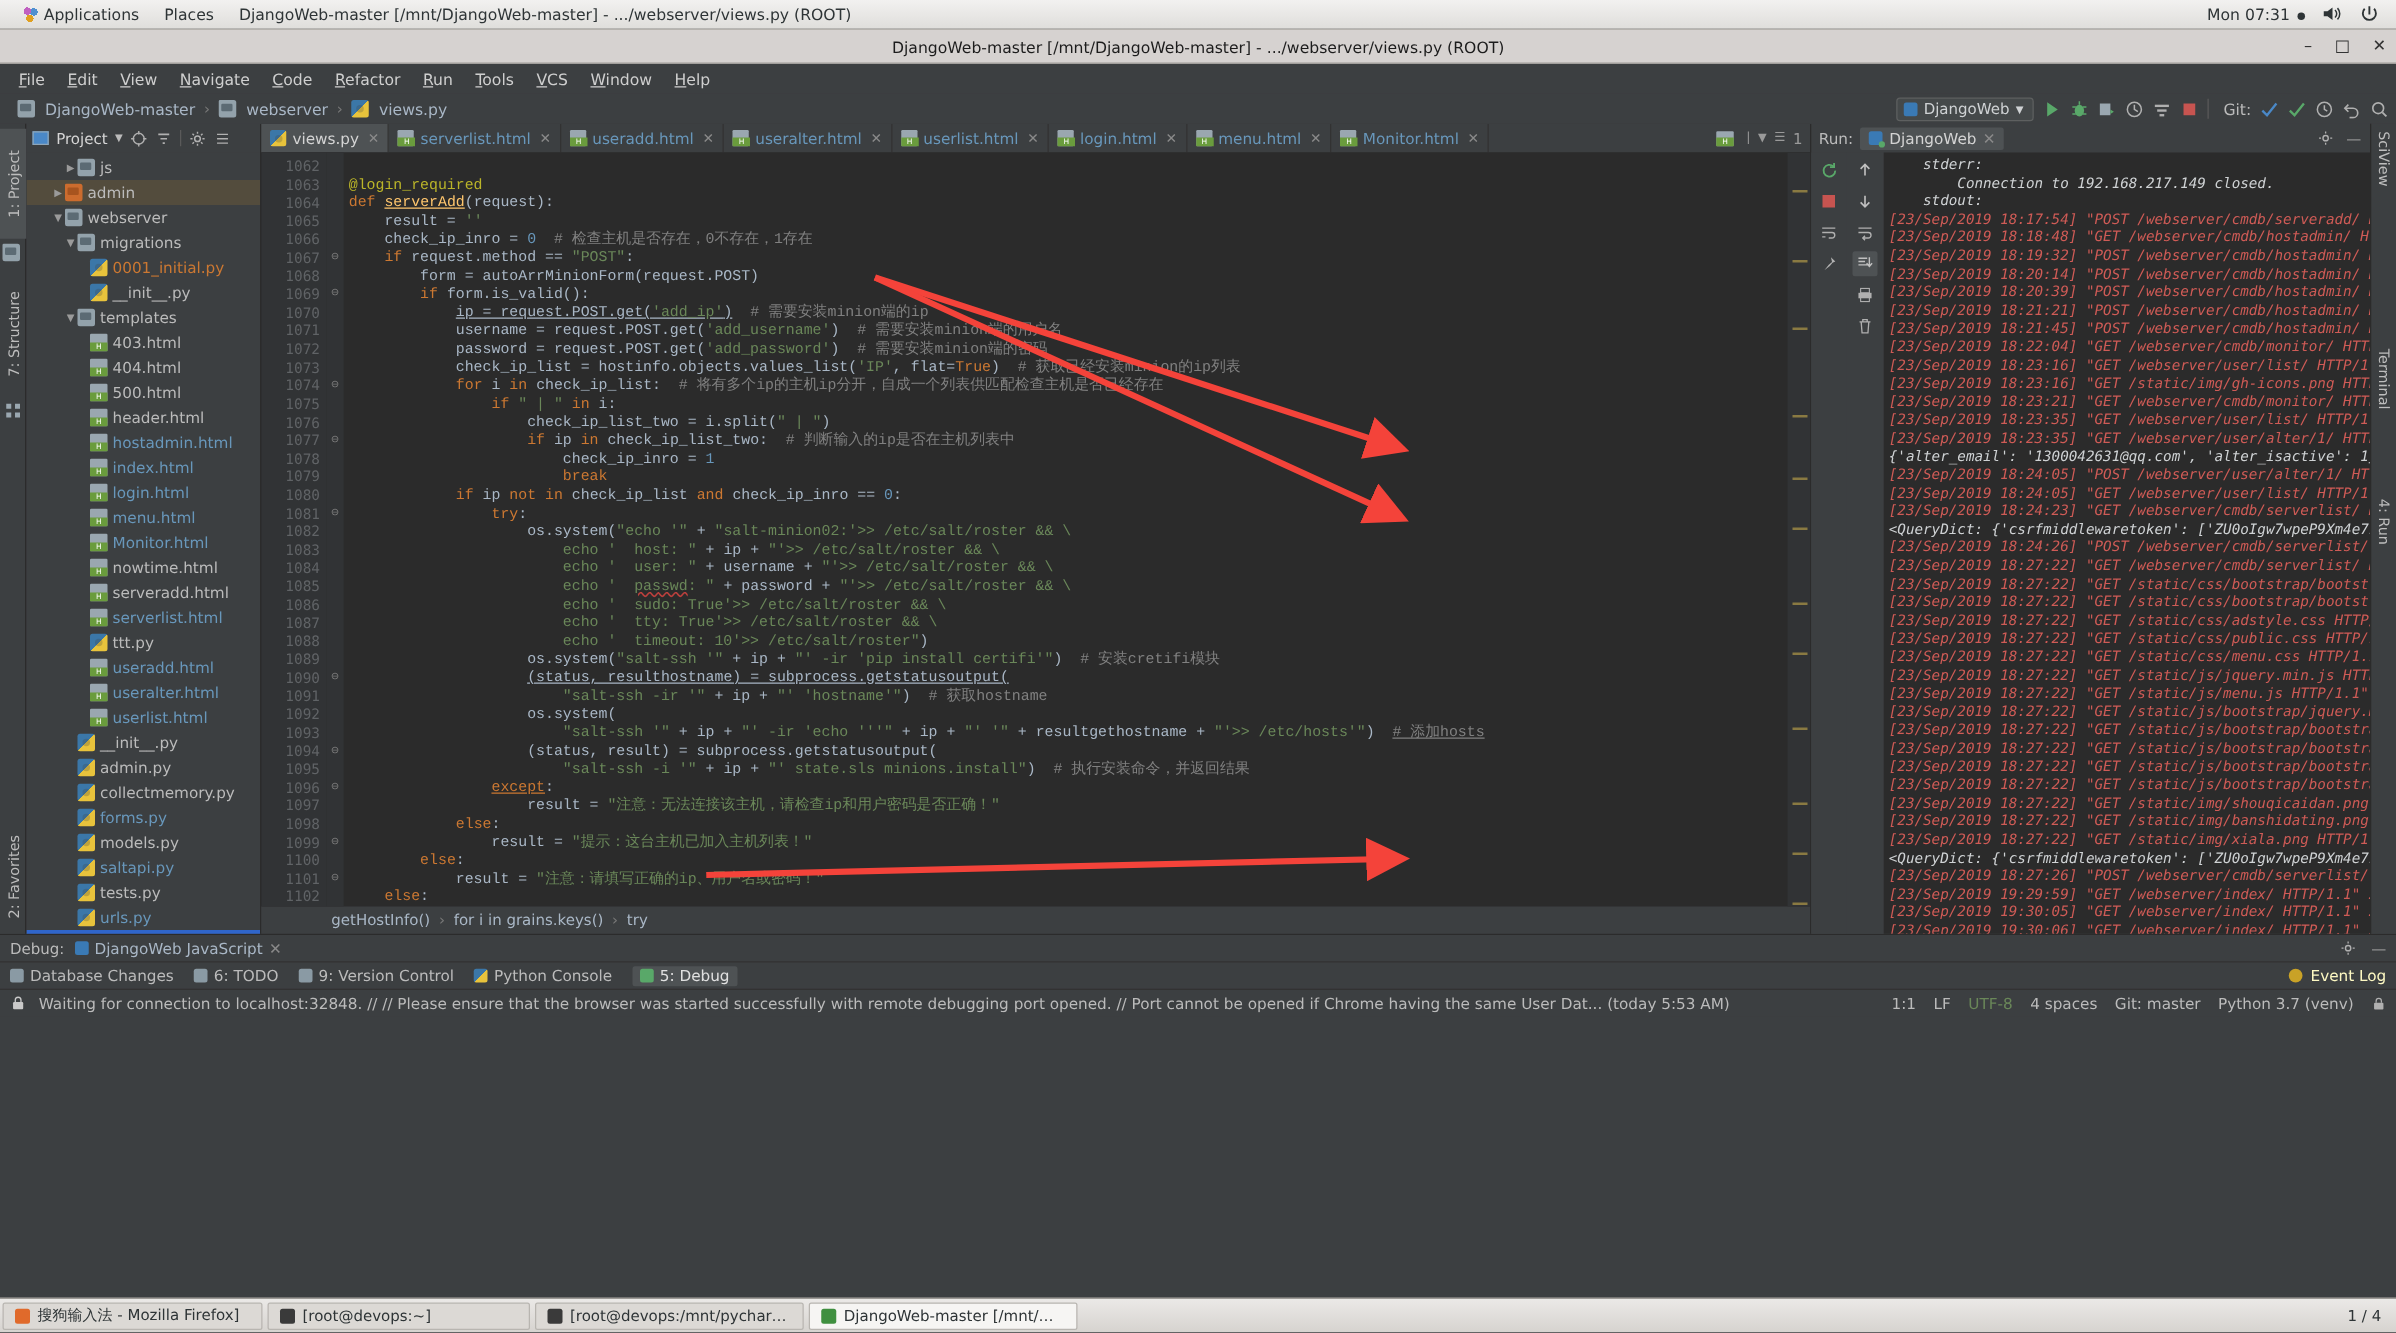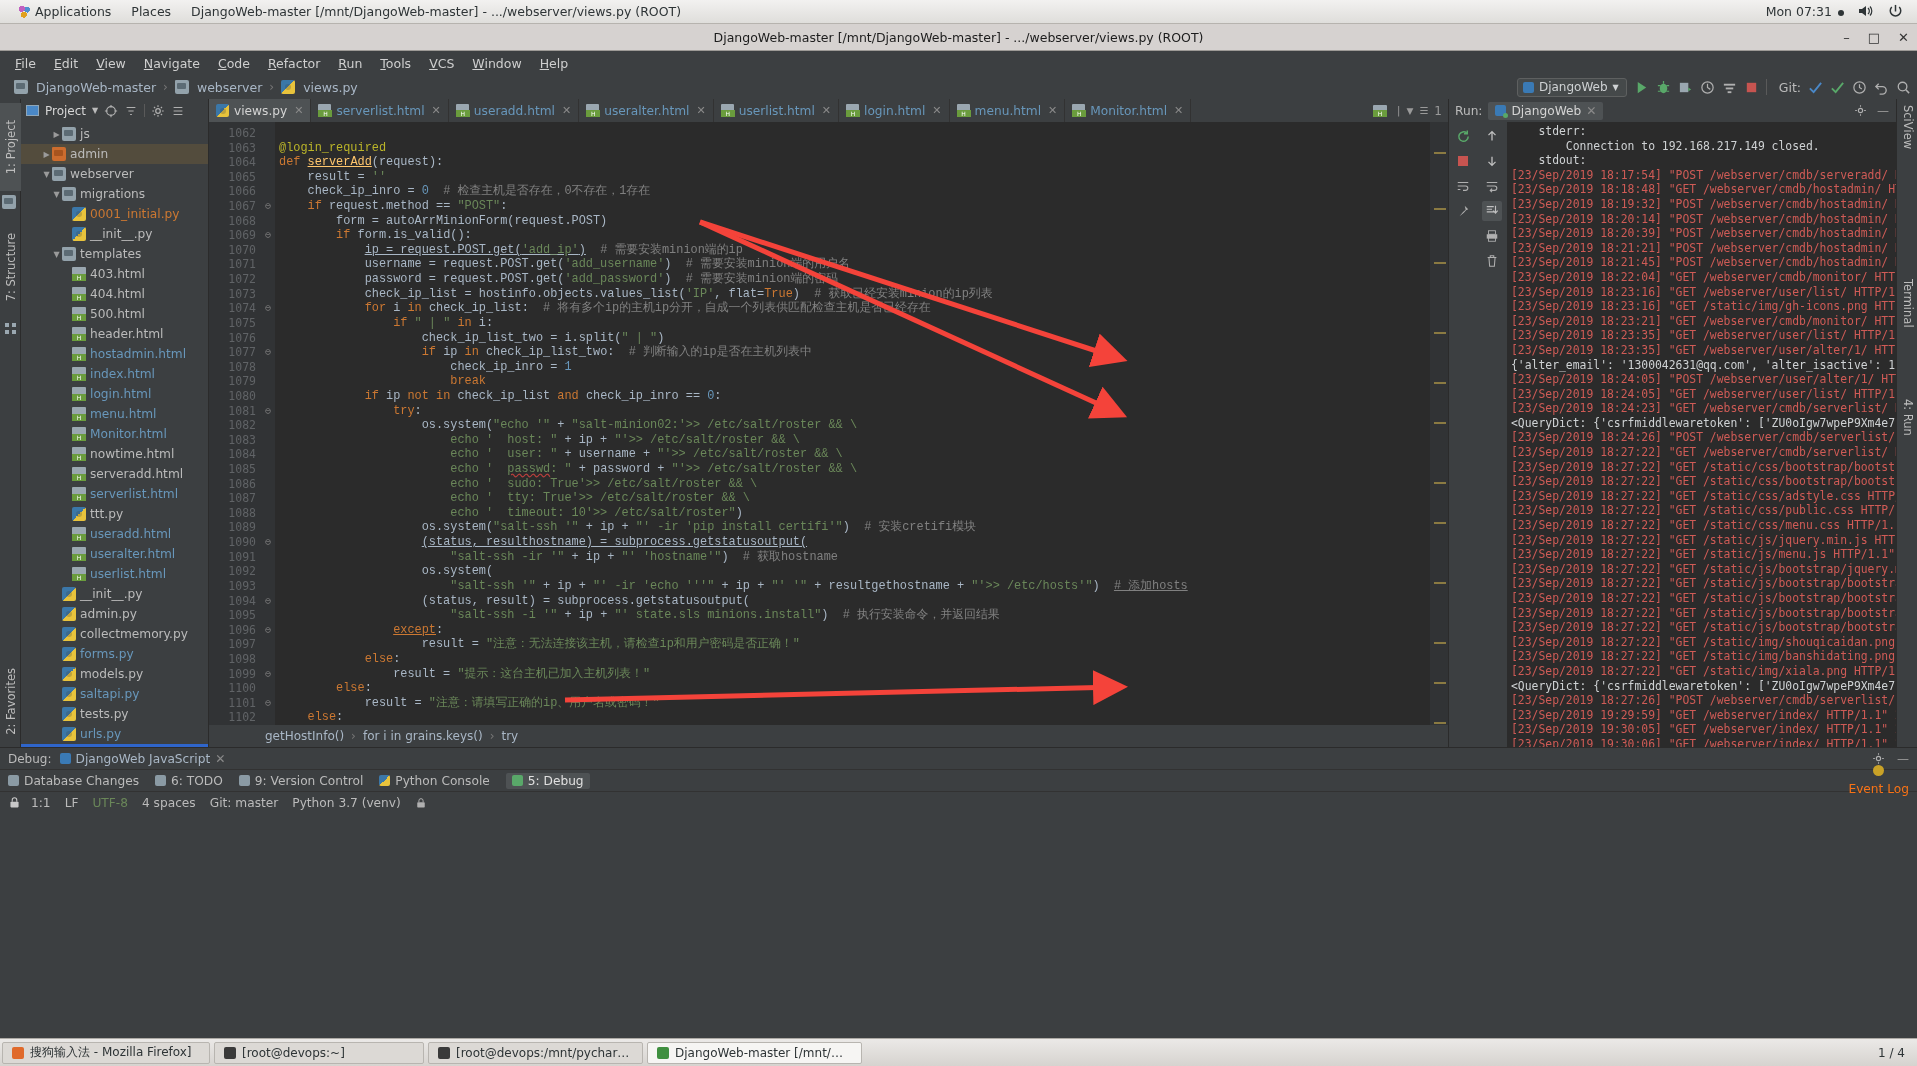--- a/index.html
+++ b/index.html
@@ -120,34 +120,34 @@
   .run-col { width:448px; background:#3c3f41; display:flex; flex-direction:column; border-left:1px solid #2b2b2b;}
   .run-head { height:23px; display:flex; align-items:center; gap:6px; padding-left:6px; font-size:12.2px;}
   .run-head .rlabel { color:#bbb; }
   .run-tab { display:flex;align-items:center;gap:5px;background:#4e5254;padding:2px 7px;border-radius:2px;color:#d4d4d4;}
   .run-head-right{margin-left:auto;display:flex;align-items:center;gap:10px;padding-right:7px;color:#9a9a9a;}
   .run-body { flex:1; display:flex; min-height:0; }
   .run-tools { width:28px; background:#3c3f41; display:flex; flex-direction:column; align-items:center; padding-top:4px; gap:5px;}
   .rt { width:20px;height:20px;display:flex;align-items:center;justify-content:center;color:#b0b0b0;font-size:12px;}
   .rt.sel{background:#4e5254;border-radius:2px;}
   .console { flex:1; background:#2b2b2b; font-family:"DejaVu Sans Mono","Liberation Mono",monospace;
-             font-size:11.4px; line-height:14.6px; white-space:pre; overflow:hidden; padding:2px 0 0 4px; color:#a9b7c6;}
+             font-size:11.4px; line-height:14.6px; white-space:pre; overflow:hidden; padding:2px 0 0 4px; color:#a9b7c6;font-style:italic;}
   .console .red { color:#cf5b56; }
   .console .wht { color:#cfd2d4; }
 
   
   .debug-bar { height:22px; background:#3c3f41; display:flex; align-items:center; gap:8px; padding:0 8px; border-top:1px solid #2b2b2b;}
   .debug-bar .dlabel{color:#bbb;font-size:12px;}
   .debug-tab { display:flex;align-items:center;gap:5px;font-size:12.2px;color:#a9b7c6;}
   .debug-right{margin-left:auto;display:flex;align-items:center;gap:12px;color:#9a9a9a;}
 
   .tool-strip { height:22px; background:#3c3f41; display:flex; align-items:center; gap:16px; padding:0 8px; border-top:1px solid #323232;}
   .ts-item{display:flex;align-items:center;gap:5px;font-size:12.2px;color:#bbb;}
   .ts-item.sel{background:#4e5254;padding:1px 6px;border-radius:2px;color:#e0e0e0;}
-  .ts-right{margin-left:auto;display:flex;align-items:center;gap:6px;font-size:12.2px;color:#f97316;flex-direction:column;}
+  .ts-right{margin-left:auto;display:flex;align-items:center;gap:6px;font-size:12.2px;color:#fef9c3;}
 
   .status-bar { height:22px; background:#3c3f41; display:flex; align-items:center; gap:10px; padding:0 8px; border-top:1px solid #323232; font-size:12.2px; color:#bbb;}
   .status-msg{ white-space:nowrap; overflow:hidden; text-overflow:ellipsis; flex:1;}
   .status-right{display:flex;align-items:center;gap:14px;white-space:nowrap;}
   .utf{color:#6a8759;}
 
   
   .taskbar{position:absolute;left:0;bottom:0;width:1917px;height:28px;background:linear-gradient(#ebe9e7,#d6d3cf);
     border-top:1px solid #adaaa5;display:flex;align-items:center;gap:0;font-size:12px;color:#2e3436;}
   .task{height:22px;margin:0 2px;padding:0 9px;display:flex;align-items:center;gap:6px;background:#dcd9d5;border:1px solid #b8b5b0;
@@ -817,20 +817,21 @@
           <span style="width:11px;height:11px;border-radius:50%;background:#c9a227;display:inline-block"></span>
           <span>Event Log</span>
         </div>
       </div>
 
     <div class="status-bar">
       <svg width="13" height="13" viewBox="0 0 16 16">
           <rect x="3" y="7" width="10" height="7" rx="1" fill="#c9c9c9"></rect>
           <path d="M5.2 7V5a2.8 2.8 0 015.6 0v2" stroke="#c9c9c9" stroke-width="1.3" fill="none"></path>
         </svg>
+      <span class="status-msg">Waiting for connection to localhost:32848. // // Please ensure that the browser was started successfully with remote debugging port opened. // Port cannot be opened if Chrome having the same User Dat... (today 5:53 AM)</span>
       <span class="status-right">
         <span>1:1</span>
         <span>LF</span>
         <span class="utf">UTF-8</span>
         <span>4 spaces</span>
         <span>Git: master</span>
         <span>Python 3.7 (venv)</span>
         <svg width="12" height="12" viewBox="0 0 16 16">
             <rect x="3" y="7" width="10" height="7" rx="1" fill="#b0b0b0"></rect>
             <path d="M5.2 7V5a2.8 2.8 0 015.6 0v2" stroke="#b0b0b0" stroke-width="1.3" fill="none"></path>

